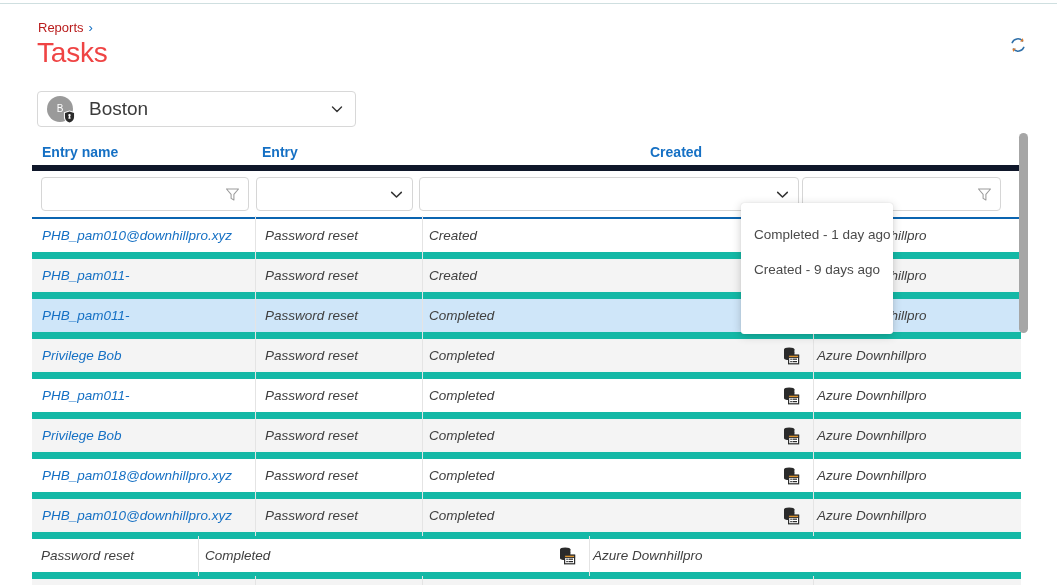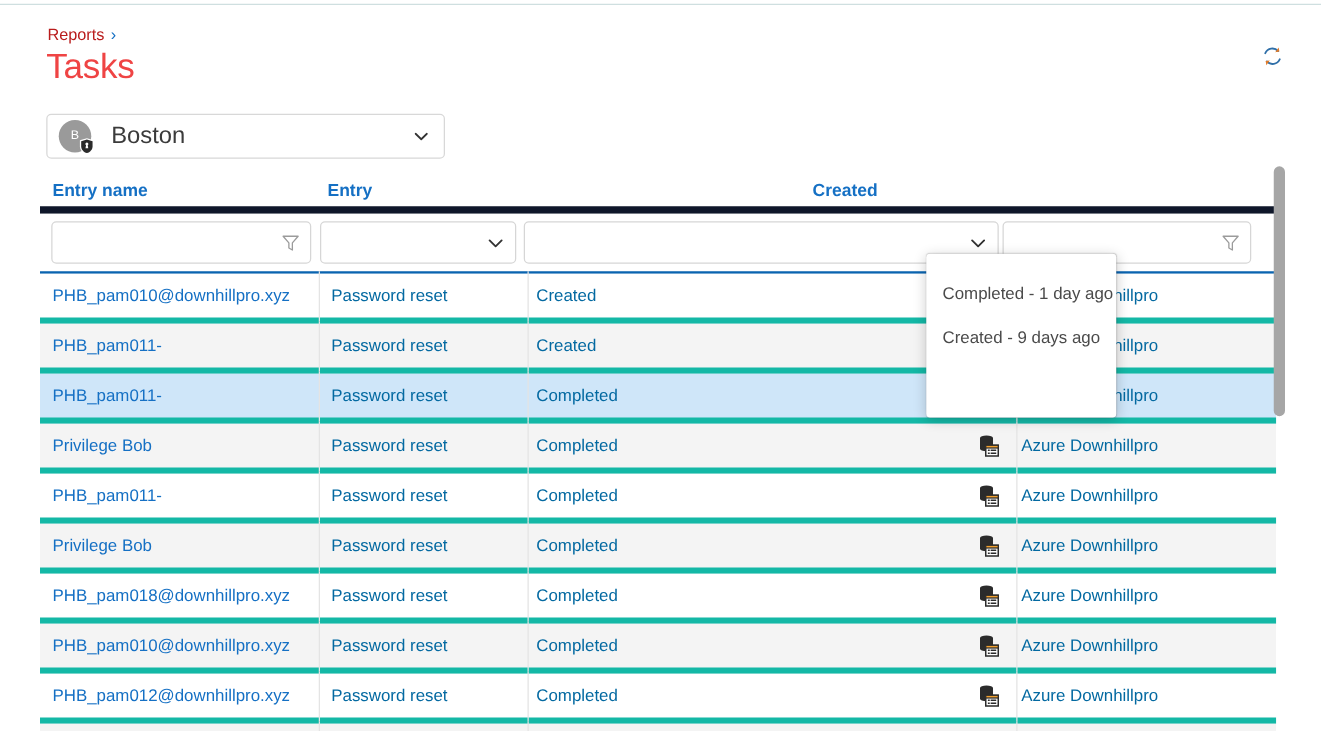--- a/index.html
+++ b/index.html
@@ -161,29 +161,30 @@
   .f-task     { width: 157px; margin-left: 7px; }
   .f-status   { width: 380px; margin-left: 6px; }
   .f-provider { width: 199px; margin-left: 3px; }
 
   
   .grid-body { position: relative; }
   .row {
     height: 40px;
     display: flex;
     align-items: center;
-    border-bottom: 5px solid #14b8a6;
-    background: #ffffff;
+    border-bottom: 7px solid #14b8a6;
+    background: #ffffff;
+    font-style: italic;
   }
   .row.alt  { background: #f4f4f4; }
   .row.sel  { background: #cfe6f9; }
 
   .cell {
     font-size: 13.5px;
-    color: #0369a1;
+    color: #404040;
     white-space: nowrap;
     overflow: hidden;
     height: 40px;
     display: flex;
     align-items: center;
   }
   .cell.link { color: #1570c4; cursor: pointer; }
   .cell.sep-right { border-right: 1px solid #e4e4e4; }
 
   .cell.c-status {
@@ -452,21 +453,20 @@
               <rect x="7.6" y="9.2" width="10.0" height="2.2" fill="#f0a030" stroke="#2b2b2b" stroke-width="1.0"></rect>
               <rect x="9.3" y="12.6" width="1.5" height="1.2" fill="#2b2b2b"></rect>
               <rect x="11.5" y="12.6" width="4.5" height="1.2" fill="#2b2b2b"></rect>
               <rect x="9.3" y="15.0" width="1.5" height="1.2" fill="#2b2b2b"></rect>
               <rect x="11.5" y="15.0" width="4.5" height="1.2" fill="#2b2b2b"></rect>
             </svg>
           </div>
           <div class="cell c-provider">Azure Downhillpro</div>
         </div>
         <div class="row">
-          <div class="cell c-entry link sep-right">PHB_pam012@downhillpro.xyz</div>
           <div class="cell c-task sep-right">Password reset</div>
           <div class="cell c-status sep-right">
             <span class="status-text">Completed</span>
             <svg class="db-icon" viewBox="0 0 20 20">
               <ellipse cx="8.2" cy="3.4" rx="5.2" ry="2.0" fill="#2b2b2b"></ellipse>
               <path d="M3 3.4 V6.4 a5.2 2 0 0 0 10.4 0 V3.4" fill="#2b2b2b"></path>
               <path d="M3 6.6 V9.2 a5.2 2 0 0 0 10.4 0 V6.6" fill="#2b2b2b"></path>
               <path d="M3 9.4 V12.0 a5.2 2 0 0 0 10.4 0 V9.4" fill="#2b2b2b"></path>
               <rect x="7.6" y="9.2" width="10.0" height="8.6" fill="#ffffff" stroke="#2b2b2b" stroke-width="1.2"></rect>
               <rect x="7.6" y="9.2" width="10.0" height="2.2" fill="#f0a030" stroke="#2b2b2b" stroke-width="1.0"></rect>

